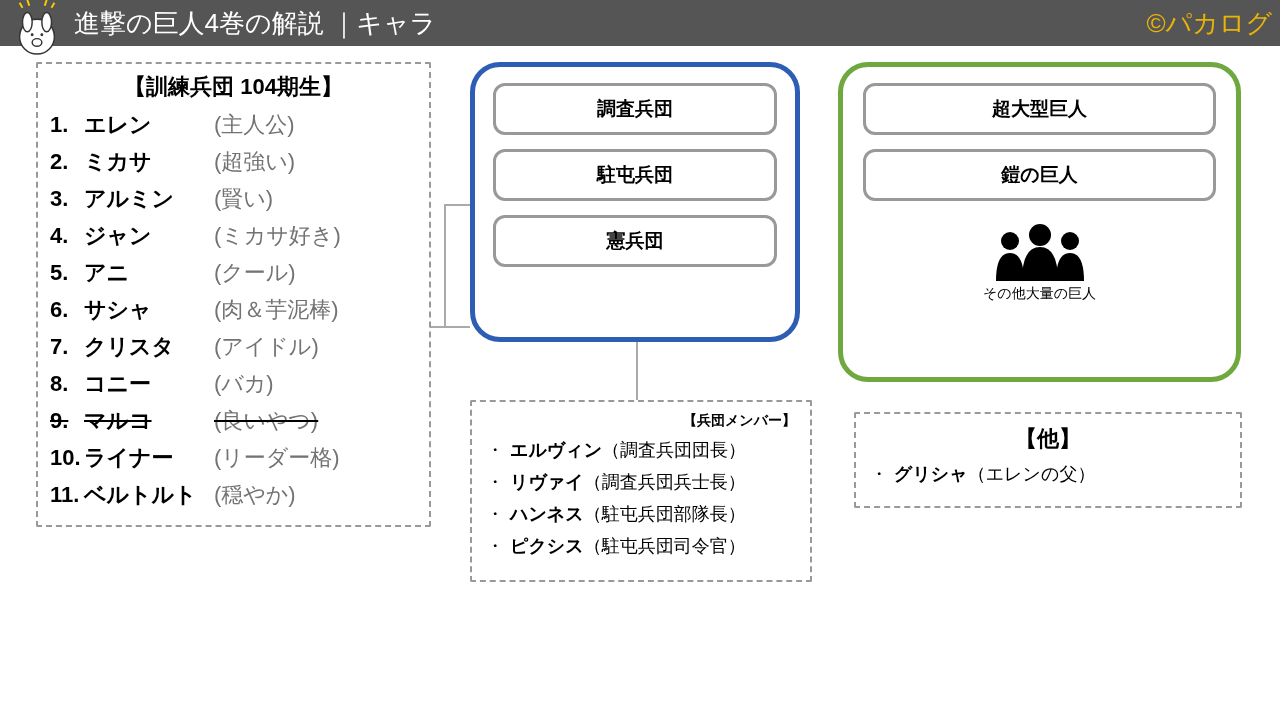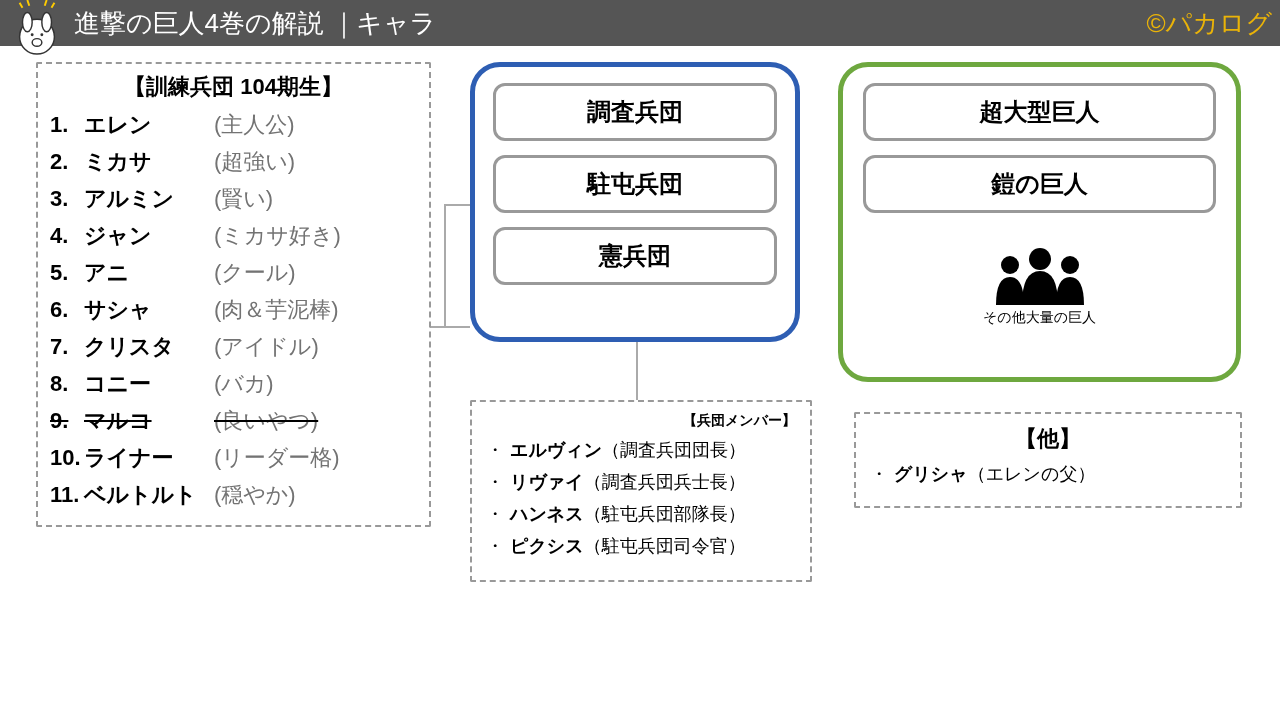--- a/index.html
+++ b/index.html
@@ -12,23 +12,23 @@
 .box-dashed { position: absolute; border: 2px dashed #999; border-radius: 2px; padding: 8px 12px; }
 .cadets { left: 36px; top: 62px; width: 395px; }
 .cadets-title { text-align: center; font-weight: bold; font-size: 22px; margin-bottom: 8px; }
 .cadet-row { display: flex; align-items: baseline; margin: 7px 0; font-size: 22px; }
 .cadet-num { font-weight: bold; width: 34px; }
 .cadet-name { font-weight: bold; width: 130px; }
 .cadet-note { color: #737373; }
 .strike { text-decoration: line-through; }
 
 .corps-box { position: absolute; left: 470px; top: 62px; width: 330px; height: 280px; border: 5px solid #2e5eb3; border-radius: 30px; padding: 16px 18px; display: flex; flex-direction: column; gap: 14px; }
-.corps-pill { border: 3px solid #999; border-radius: 12px; text-align: center; font-weight: bold; font-size: 24px; padding: 10px 0; }
+.corps-pill { border: 3px solid #999; border-radius: 12px; text-align: center; font-weight: bold; font-size: 19px; padding: 10px 0; }
 
-.titans-box { position: absolute; left: 838px; top: 62px; width: 403px; height: 320px; border: 5px solid #6ea83f; border-radius: 30px; padding: 16px 20px; display: flex; flex-direction: column; gap: 26px; }
+.titans-box { position: absolute; left: 838px; top: 62px; width: 403px; height: 320px; border: 5px solid #6ea83f; border-radius: 30px; padding: 16px 20px; display: flex; flex-direction: column; gap: 14px; }
 .people-group { text-align: center; margin-top: 8px; }
 .people-svg { display: block; margin: 0 auto 4px; }
 .other-titans { font-size: 14px; text-align: center; }
 
 .members-box { left: 470px; top: 400px; width: 342px; padding: 10px 14px 14px; }
 .members-title { text-align: right; font-weight: bold; font-size: 14px; margin-bottom: 8px; }
 .member-row { font-size: 18px; margin: 8px 0; }
 .bullet { margin-right: 6px; }
 .mname { font-weight: bold; }
 .mnote { font-weight: normal; }

